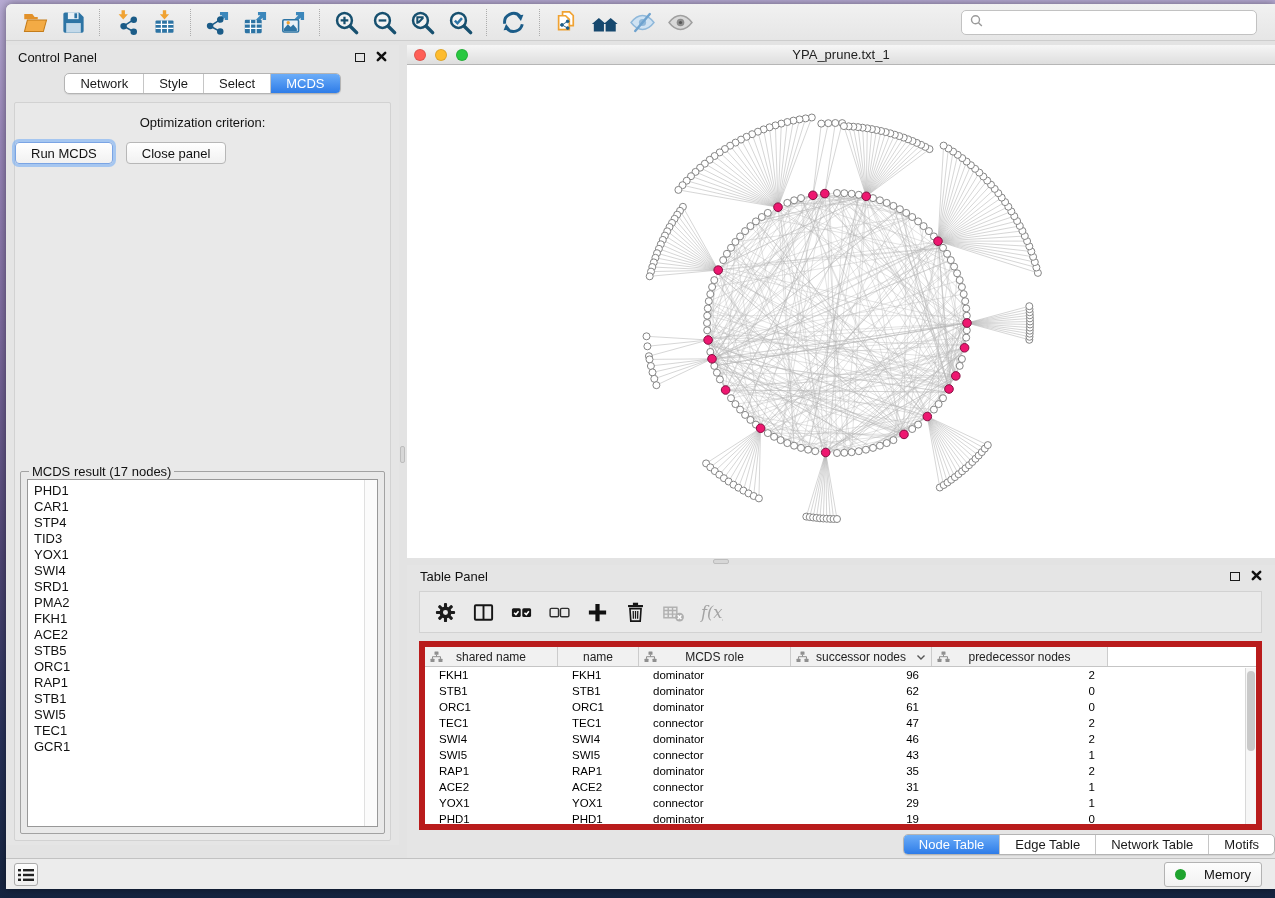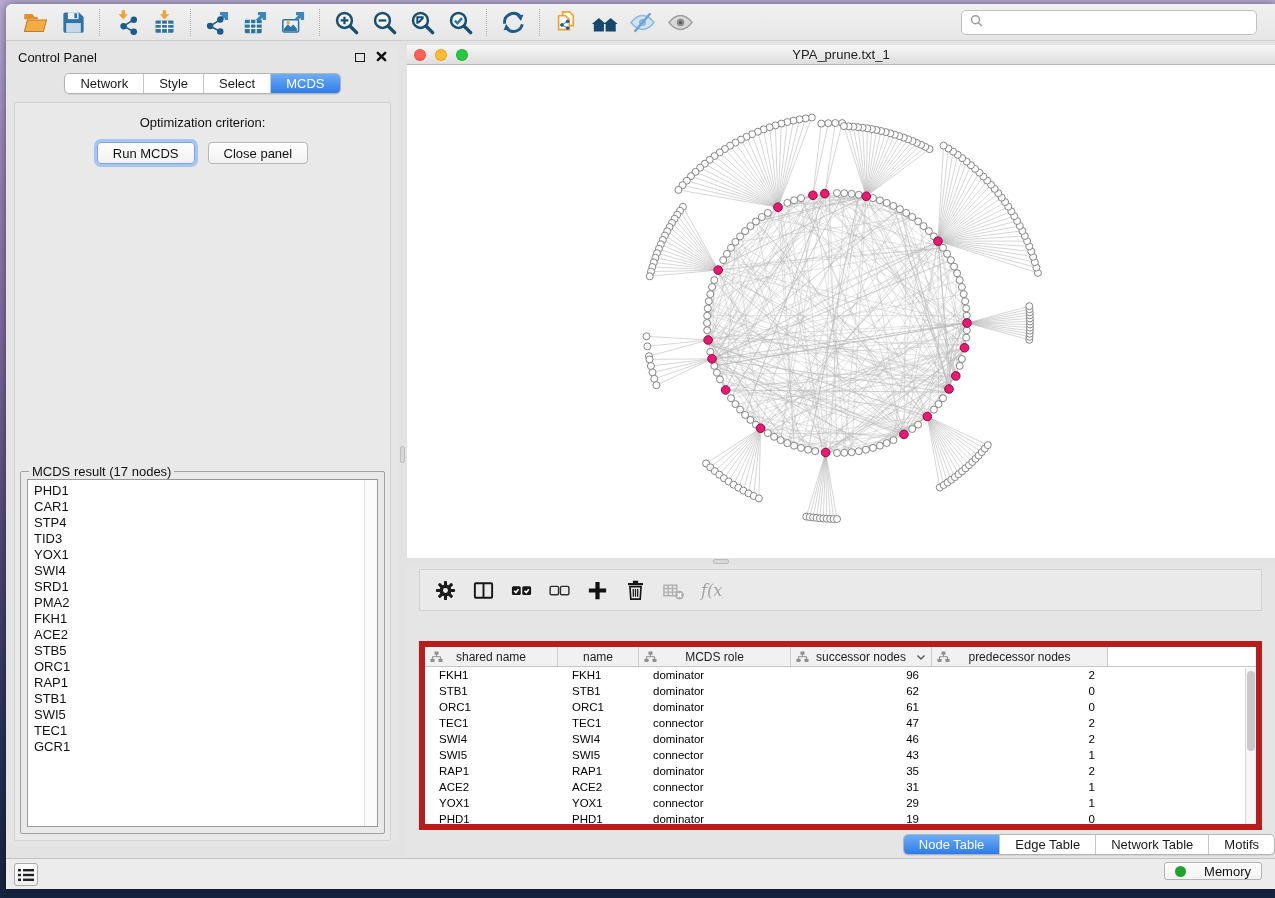--- a/index.html
+++ b/index.html
@@ -26,21 +26,21 @@
 .seg{display:flex;background:#fff;border:1px solid #b4b4b4;border-radius:5px;overflow:hidden;height:21px;font-size:13px;box-shadow:0 1px 1px rgba(0,0,0,.08);}
 .seg .s{padding:0 15px;display:flex;align-items:center;border-right:1px solid #c6c6c6;color:#1a1a1a;}
 .seg .s:last-child{border-right:none;}
 .seg .s.sel{background:linear-gradient(#6cadf8,#2e7ce8);color:#fff;}
 .cp-content{position:absolute;left:8px;right:8px;top:57px;bottom:4px;background:#e9e9e9;border:1px solid #d2d2d2;border-radius:2px;}
 .opt-label{margin-top:12px;text-align:center;font-size:13px;color:#111;}
 .mac-select{margin:8px auto 0;width:313px;height:23px;background:#fff;border:1px solid #b3b3b3;border-radius:4px;display:flex;align-items:center;font-size:13px;padding-left:10px;position:relative;color:#111;}
 .stepper{position:absolute;right:1px;top:1px;bottom:1px;width:18px;border-radius:3px;background:linear-gradient(#7cb5f9,#2f7bec);display:flex;flex-direction:column;align-items:center;justify-content:center;gap:3px;}
 .tri-up{width:0;height:0;border-left:4px solid transparent;border-right:4px solid transparent;border-bottom:5px solid #fff;}
 .tri-down{width:0;height:0;border-left:4px solid transparent;border-right:4px solid transparent;border-top:5px solid #fff;}
-.btn-row{margin-top:12px;display:flex;justify-content:center;gap:13px;}
+.btn-row{margin-top:12px;display:flex;justify-content:flex-start;gap:13px;}
 .mac-btn{height:22px;padding:0 15px;background:linear-gradient(#ffffff,#f1f1f1);border:1px solid #b7b7b7;border-radius:4px;font-size:13px;color:#111;display:flex;align-items:center;font-family:"Liberation Sans",sans-serif;}
 .mac-btn.focused{box-shadow:0 0 0 3px rgba(120,175,245,.6);border-color:#7aa4e4;}
 .mcds-group{position:absolute;left:5px;right:5px;top:361px;bottom:6px;border:1px solid #a2a2a2;border-radius:2px;}
 .mcds-group legend{font-size:13px;color:#111;margin-left:8px;padding:0 3px;}
 .mcds-list{position:absolute;left:6px;right:6px;top:0px;bottom:6px;background:#fff;border:1px solid #989898;overflow:hidden;padding:3px 0 0 6px;}
 .mi{font-size:13px;line-height:16px;color:#111;}
 .mcds-scroll{position:absolute;right:7px;top:1px;bottom:7px;width:13px;background:#fbfbfb;border-left:1px solid #e0e0e0;}
 
 .v-divider{position:absolute;left:393px;width:8px;top:0;bottom:0;background:#e3e3e3;}
 .v-handle{position:absolute;left:1px;top:405px;width:5px;height:17px;background:#d7d7d7;border:1px solid #bdbdbd;border-radius:2px;}
@@ -67,21 +67,21 @@
 .th .chev{position:absolute;right:5px;top:7px;}
 .tbody .tr{display:flex;height:16px;}
 .td{font-size:11.5px;color:#000;line-height:16px;padding-left:14px;white-space:nowrap;overflow:hidden;}
 .td.num{text-align:right;padding-left:0;padding-right:13px;}
 .tp-scroll{position:absolute;right:0;top:21px;bottom:0;width:11px;background:#f6f6f6;border-left:1px solid #d8d8d8;}
 .tp-thumb{position:absolute;left:1px;right:1px;top:3px;height:80px;background:#c9c9c9;border-radius:4px;}
 .tp-tabs{position:absolute;left:0;right:0;bottom:3px;display:flex;justify-content:flex-end;}
 
 .statusbar{position:absolute;left:0;right:0;bottom:0;height:31px;background:#ececec;border-top:1px solid #c2c2c2;}
 .list-btn{position:absolute;left:8px;top:4px;width:24px;height:23px;background:linear-gradient(#fdfdfd,#f0f0f0);border:1px solid #ababab;border-radius:3px;display:flex;align-items:center;justify-content:center;}
-.memory-btn{position:absolute;right:13px;top:3px;height:18px;padding:0 10px;background:linear-gradient(#fdfdfd,#f2f2f2);border:1px solid #b3b3b3;border-radius:3px;display:flex;align-items:center;gap:18px;font-size:13px;color:#111;}
+.memory-btn{position:absolute;right:13px;top:3px;height:25px;padding:0 10px;background:linear-gradient(#fdfdfd,#f2f2f2);border:1px solid #b3b3b3;border-radius:3px;display:flex;align-items:center;gap:18px;font-size:13px;color:#111;}
 .mem-dot{width:11px;height:11px;border-radius:50%;display:inline-block;}
 </style>
 </head>
 <body>
 
 <div class="wallpaper"></div>
 
 <div class="app">
 
   <div class="toolbar">
@@ -1068,20 +1068,29 @@
                 <circle cx="301.1" cy="275.0" r="4.3"></circle>
                 <circle cx="311.2" cy="205.1" r="4.3"></circle>
               </g>
             </svg>
         </div>
       </div>
       <div class="h-divider">
           <div class="h-handle"></div>
         </div>
       <div class="table-panel">
+        <div class="tp-header">
+          <span>Table Panel</span>
+          <span class="win-icons">
+            <span class="float-icon"></span>
+            <span><svg width="11" height="11">
+                  <path d="M1.8 1.8 9.2 9.2M9.2 1.8 1.8 9.2" stroke="#111" stroke-width="2.5" stroke-linecap="round"></path>
+                </svg></span>
+          </span>
+        </div>
         <div class="tp-toolbar" id="tp-icons">
             <span class="tp-btn">
               <svg class="tti" viewBox="0 0 24 24">
                 <g fill="#1c1c1c">
                   <rect x="10.4" y="2" width="3.2" height="20" rx="1"></rect>
                   <rect x="2" y="10.4" width="20" height="3.2" rx="1"></rect>
                   <g transform="rotate(45 12 12)">
                     <rect x="10.4" y="2" width="3.2" height="20" rx="1"></rect>
                     <rect x="2" y="10.4" width="20" height="3.2" rx="1"></rect>
                   </g>

